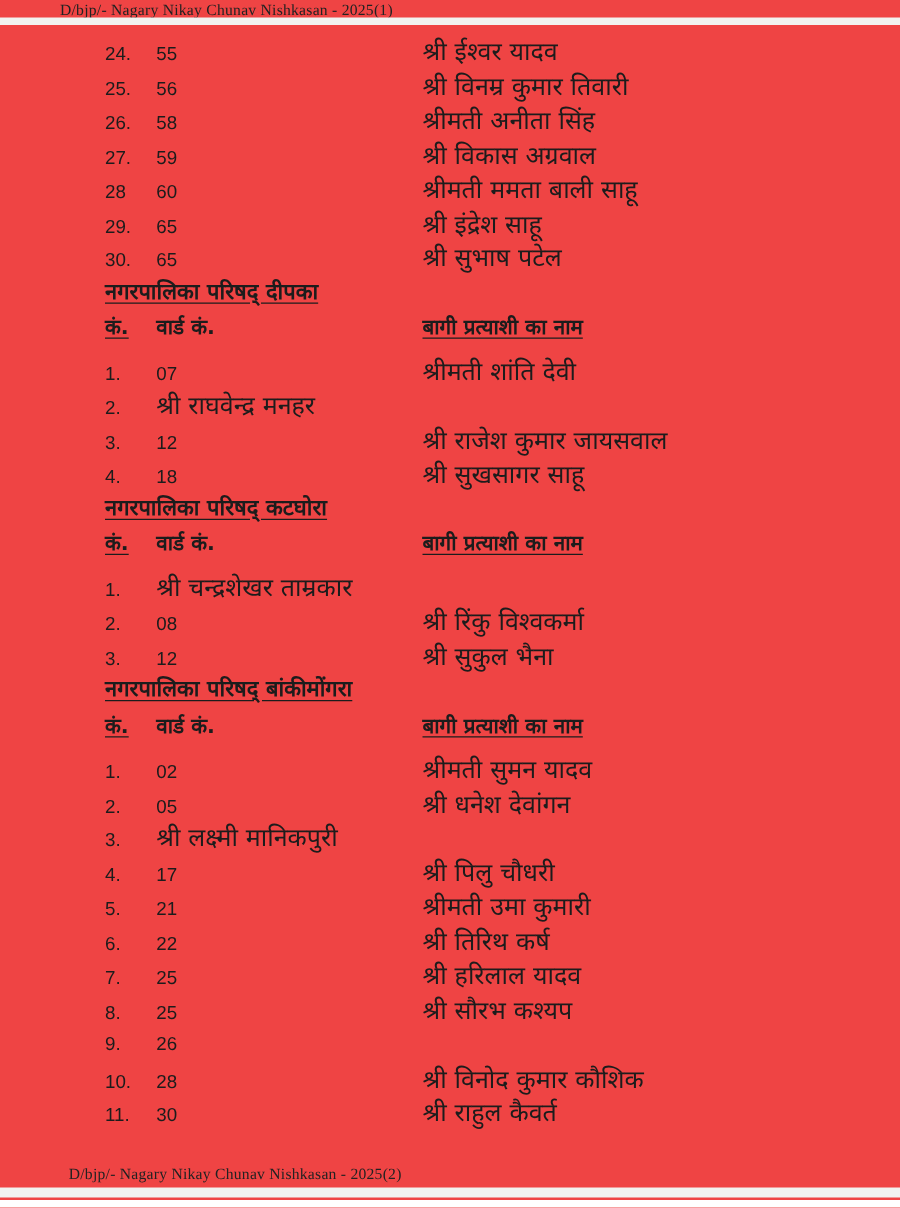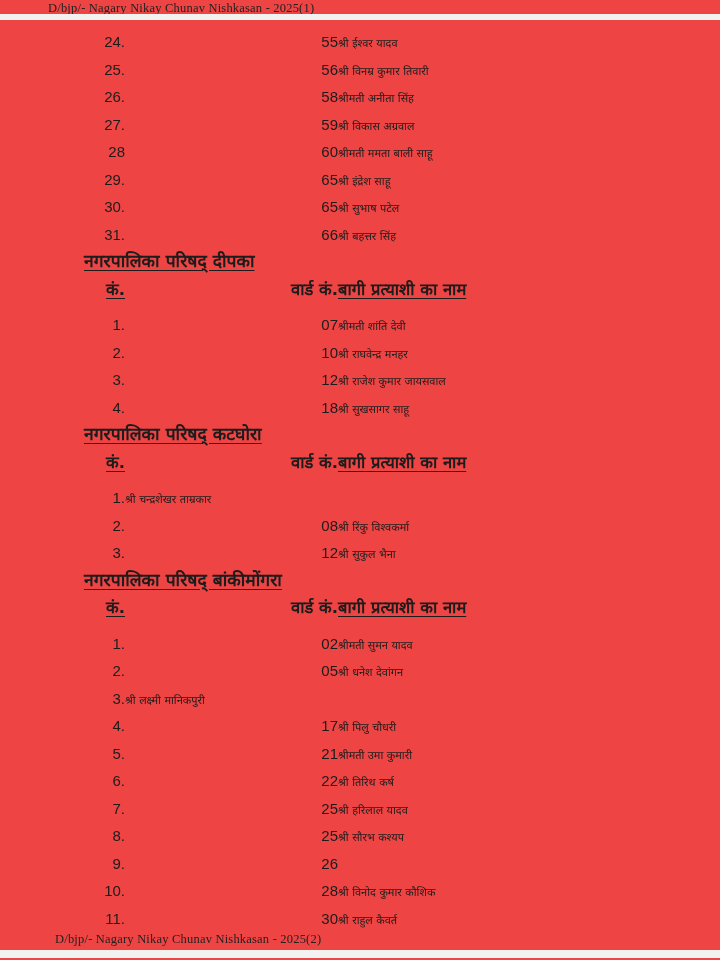--- a/index.html
+++ b/index.html
@@ -15,22 +15,22 @@
   .doc-meta.footer{top:932px;left:55px;}
   .edge-band{position:absolute;left:0;right:0;background:#f2f2f0;}
   .edge-band.top{top:14px;height:6px;}
   .edge-band.bottom{top:950px;height:8px;}
   .content{position:absolute;top:28px;left:0;right:0;padding-left:84px;}
   .row,.col-header{
     display:grid;grid-template-columns:41px 213px auto;
     height:27.5px;line-height:27.5px;align-items:baseline;
   }
   .cell{white-space:nowrap;}
-  .cell.sno,.cell.ward{font-family:"Liberation Sans",sans-serif;font-size:15px;text-align:right;}
-  .cell.name{font-size:11px;}
+  .cell.sno,.cell.ward{font-family:"Liberation Sans",sans-serif;font-size:15px;}
+  .cell.name{font-size:20px;}
   .col-header{font-weight:700;margin-bottom:8px;}
   .col-header .cell.sno,.col-header .cell.ward{
     font-family:"DejaVu Sans",sans-serif;font-size:16.5px;
   }
   .col-header .cell.name{font-size:16.5px;}
   .section-title{
     margin:0;height:27.5px;line-height:27.5px;font-size:17.5px;font-weight:700;
     text-decoration:underline;text-underline-offset:3px;white-space:nowrap;
   }
   .u{text-decoration:underline;text-underline-offset:3px;}
@@ -71,43 +71,37 @@
         </div>
         <div class="row">
           <span class="cell sno">29.</span>
           <span class="cell ward">65</span>
           <span class="cell name">श्री इंद्रेश साहू</span>
         </div>
         <div class="row">
           <span class="cell sno">30.</span>
           <span class="cell ward">65</span>
           <span class="cell name">श्री सुभाष पटेल</span>
-        </div>
-        <div class="row">
-          <span class="cell sno">31.</span>
-          <span class="cell ward">66</span>
-          <span class="cell name">श्री बहत्तर सिंह</span>
         </div>
       </div>
     <div id="sections">
         <section>
           <h2 class="section-title">नगरपालिका परिषद् दीपका</h2>
           <div class="col-header">
             <span class="cell sno u">कं.</span>
             <span class="cell ward">वार्ड कं.</span>
             <span class="cell name u">बागी प्रत्याशी का नाम</span>
           </div>
           <div class="row">
             <span class="cell sno">1.</span>
             <span class="cell ward">07</span>
             <span class="cell name">श्रीमती शांति देवी</span>
           </div>
           <div class="row">
             <span class="cell sno">2.</span>
-            <span class="cell ward">10</span>
             <span class="cell name">श्री राघवेन्द्र मनहर</span>
           </div>
           <div class="row">
             <span class="cell sno">3.</span>
             <span class="cell ward">12</span>
             <span class="cell name">श्री राजेश कुमार जायसवाल</span>
           </div>
           <div class="row">
             <span class="cell sno">4.</span>
             <span class="cell ward">18</span>

